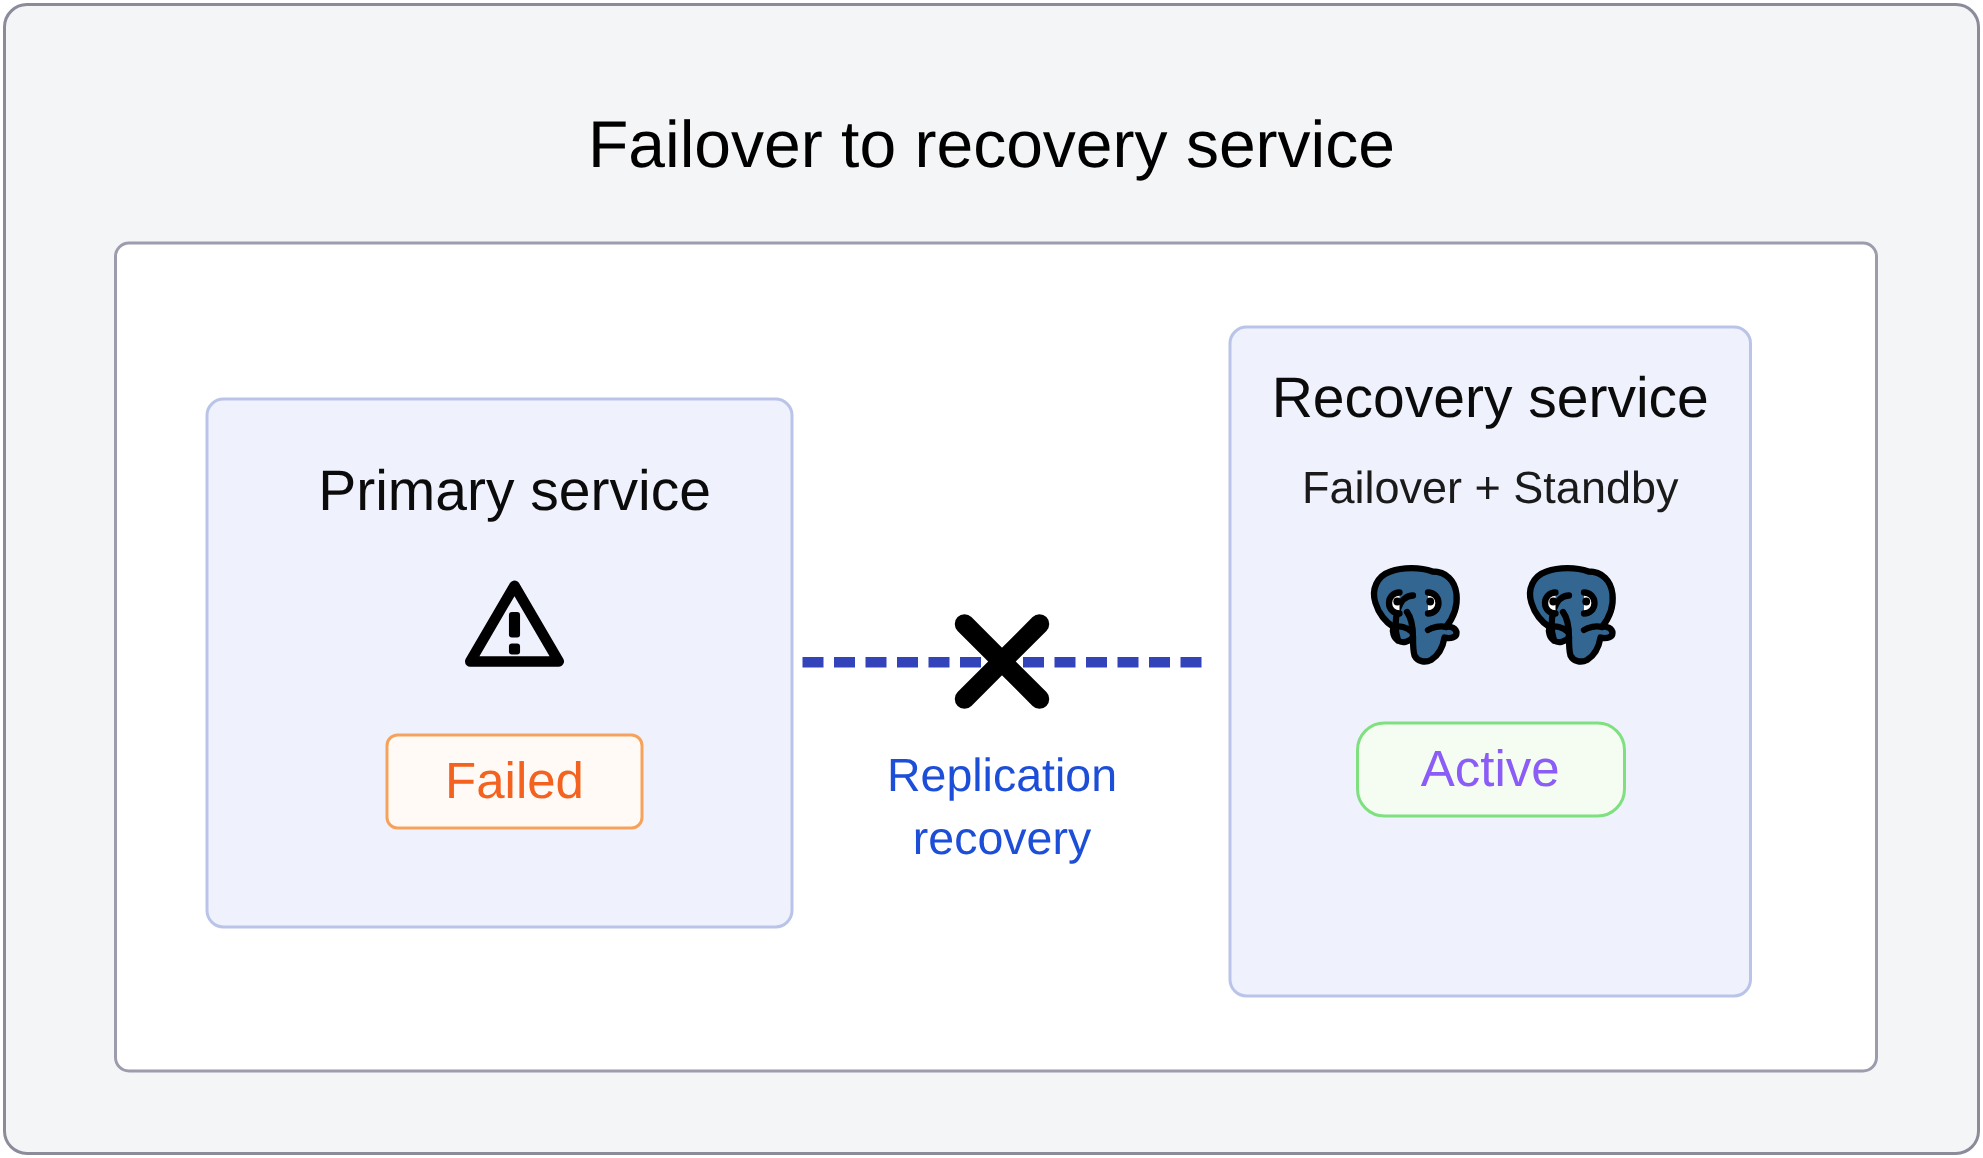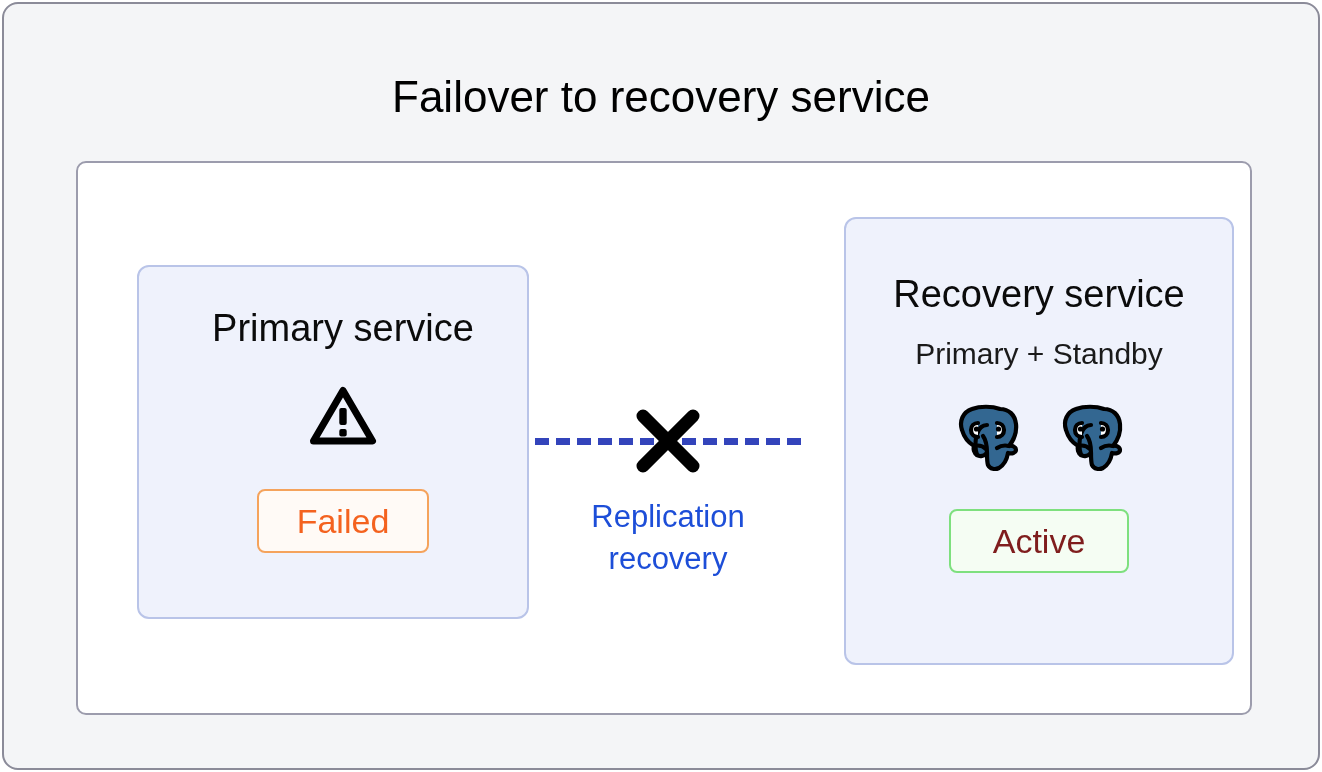--- a/index.html
+++ b/index.html
@@ -65,25 +65,25 @@
   .box-primary {
     left: 59px;
     top: 102px;
     width: 392px;
     height: 354px;
     padding-top: 42px;
     padding-left: 20px;
   }
 
   .box-recovery {
-    left: 766px;
+    left: 741px;
     top: 54px;
-    width: 390px;
+    width: 349px;
     height: 448px;
-    padding-top: 56px;
+    padding-top: 28px;
   }
 
   .box-title {
     font-size: 38px;
     font-weight: 400;
     color: #0b0b0b;
     line-height: 1;
     white-space: nowrap;
   }
 
@@ -137,21 +137,22 @@
     border-color: #f5a35c;
     color: #f4621f;
   }
 
   .badge-active {
     margin-top: 36px;
     width: 180px;
     height: 64px;
     background: #f5fdf3;
     border-color: #7ee07e;
-    color: #7f1d1d;
+    color: #8b5cf6;
+    border-radius: 19px;
   }
 
   
   .connector {
     position: absolute;
     left: 451px;
     top: 255px;
     width: 278px;
     height: 200px;
   }
@@ -225,21 +226,21 @@
       <div class="connector-label">
         <span>Replication</span>
         <span>recovery</span>
       </div>
     </div>
 
     <div class="service-box box-recovery">
 
       <div class="box-title">Recovery service</div>
 
-      <div class="box-subtitle">Primary + Standby</div>
+      <div class="box-subtitle">Failover + Standby</div>
 
       <div class="elephant-row">
 
         <span>
           <svg width="68" height="72" viewBox="0 0 68 72">
             <g stroke="#000000" stroke-width="4.2" stroke-linejoin="round" stroke-linecap="round">
               <path d="M47 8 C56 8 62 14 63 23 C64 32 60 40 56 45
                        C59 44 63 46 63 49 C63 52 59 53 55 52
                        C54 58 51 64 46 67 C42 69 37 68 35 64
                        C34 61 34 56 34 52

